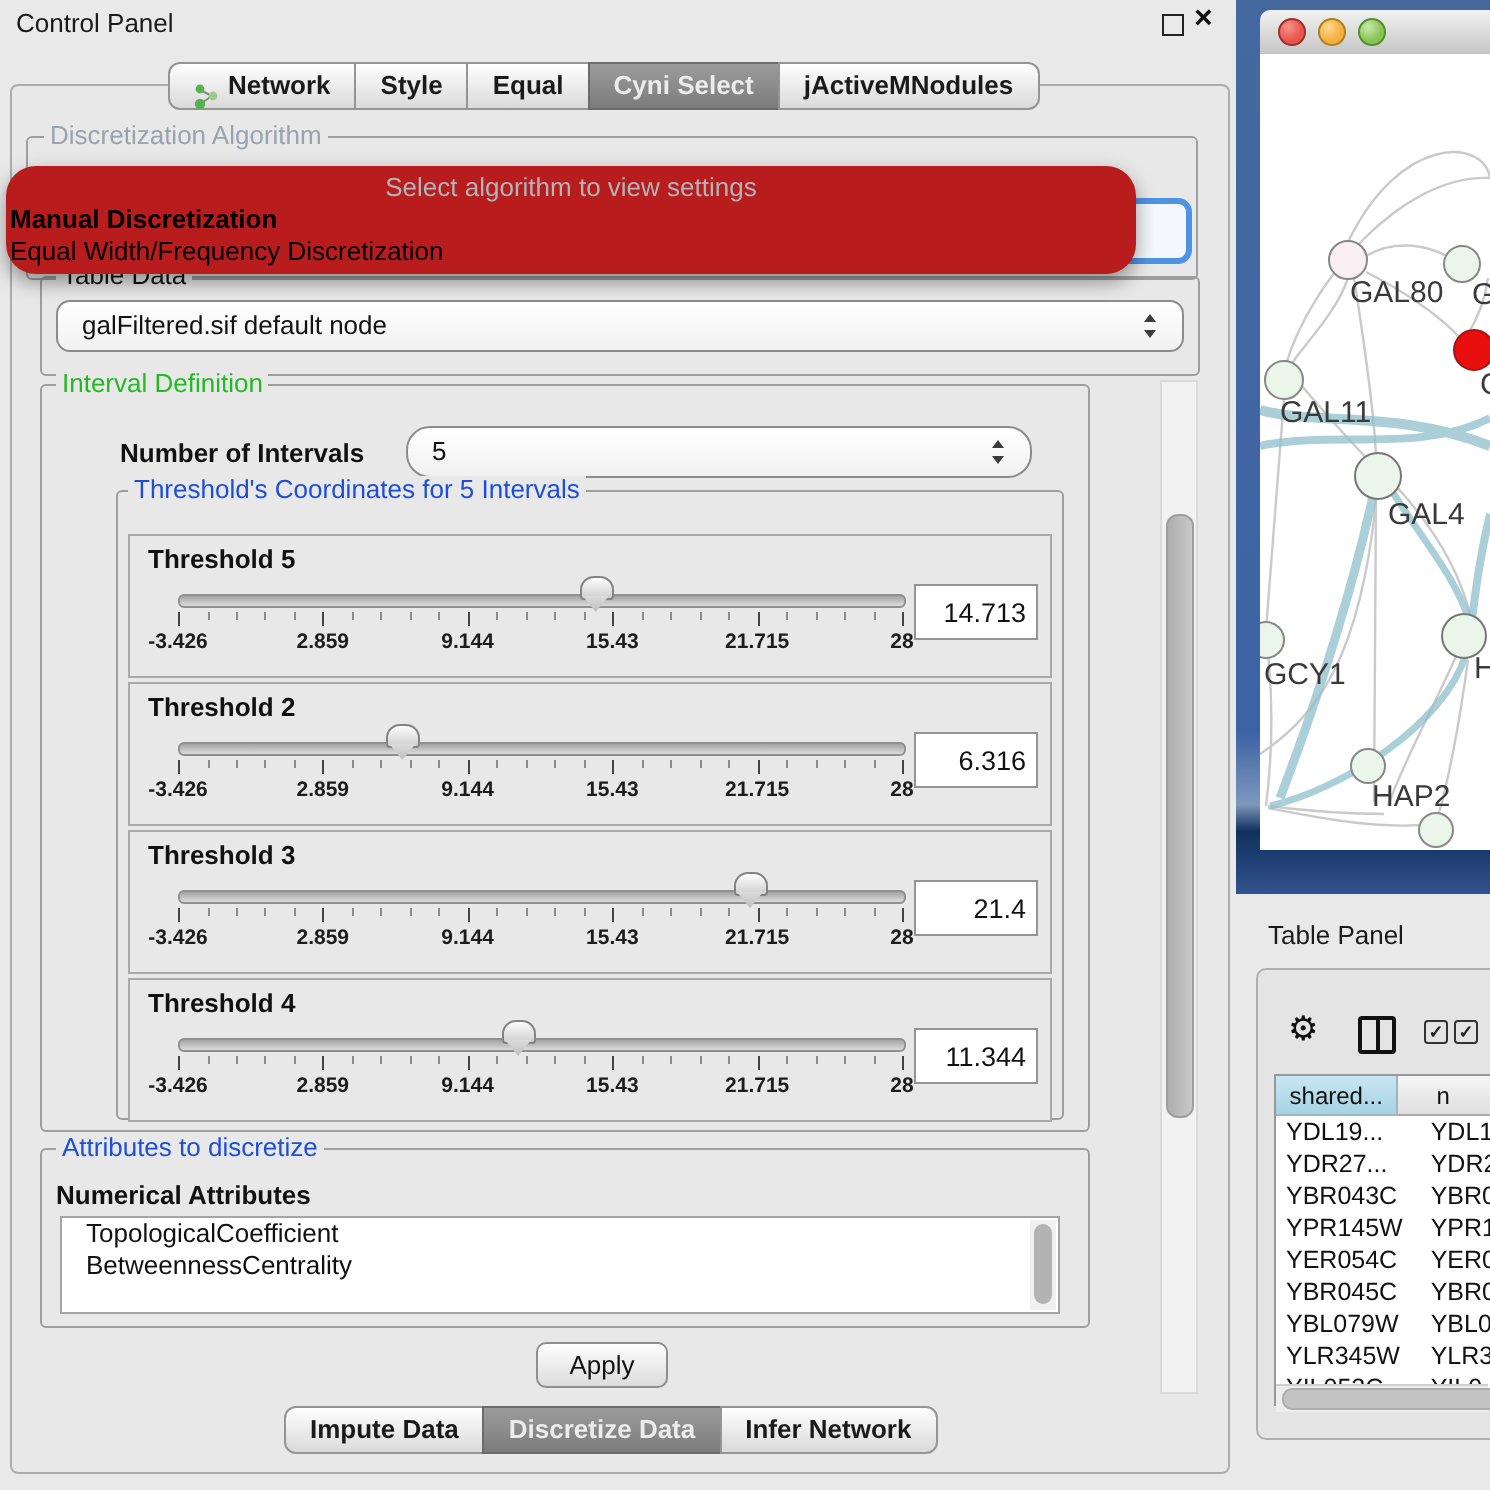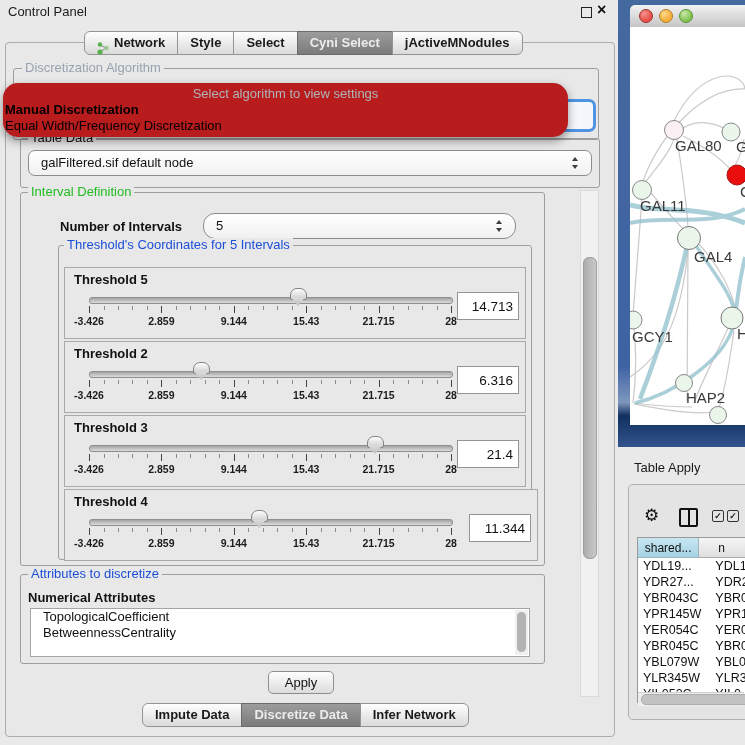--- a/index.html
+++ b/index.html
@@ -115,21 +115,21 @@
             <circle cx="3" cy="11" r="2.6" fill="#57B24E"></circle>
             <circle cx="9.5" cy="7" r="2.2" fill="#9ACD8B"></circle>
           </svg>
       </span>
       <span>Network</span>
     </div>
     <div class="tab">
         <span>Style</span>
       </div>
     <div class="tab">
-        <span>Select</span>
+        <span>Equal</span>
       </div>
     <div class="tab selected">
         <span>Cyni Select</span>
       </div>
     <div class="tab last">
         <span>jActiveMNodules</span>
       </div>
   </div>
 
   <div class="abs content-panel"></div>
@@ -282,21 +282,21 @@
     <div class="tick-labels">
         <span class="tick-label" style="left: 24px;">-3.426</span>
         <span class="tick-label" style="left: 96.4px;">2.859</span>
         <span class="tick-label" style="left: 168.8px;">9.144</span>
         <span class="tick-label" style="left: 241.2px;">15.43</span>
         <span class="tick-label" style="left: 313.6px;">21.715</span>
         <span class="tick-label" style="left: 386px;">28</span>
       </div>
     <div class="th-value">21.4</div>
   </div>
-  <div class="abs th-panel" style="top:489px;padding-left:12px;">
+  <div class="abs th-panel" style="top:489px;">
     <div class="th-label">Threshold 4</div>
     <div class="track"></div>
     <div class="thumb" style="left: 186.1px;"></div>
     <div class="ticks">
         <span class="tick major" style="left: 24px;"></span>
         <span class="tick" style="left: 38.5px;"></span>
         <span class="tick" style="left: 53px;"></span>
         <span class="tick" style="left: 67.4px;"></span>
         <span class="tick" style="left: 81.9px;"></span>
         <span class="tick major" style="left: 96.4px;"></span>
@@ -415,21 +415,21 @@
         <text x="110" y="170">C</text>
         <text x="10" y="184">GAL11</text>
         <text x="64" y="235">GAL4</text>
         <text x="2" y="315">GCY1</text>
         <text x="107" y="312">H</text>
         <text x="56" y="376">HAP2</text>
       </g>
     </svg>
   </div>
 
-  <div class="abs tp-title">Table Apply</div>
+  <div class="abs tp-title">Table Panel</div>
   <div class="abs tp-box"></div>
   <div class="abs gear">⚙</div>
   <div class="abs col-icon"></div>
   <div class="abs cb" style="left:712px;top:510px;">✓</div>
   <div class="abs cb" style="left:727px;top:510px;">✓</div>
 
   <div class="abs tbl">
     <div class="tbl-head">
       <div class="hc1">shared...</div>
       <div class="hc2">n</div>

